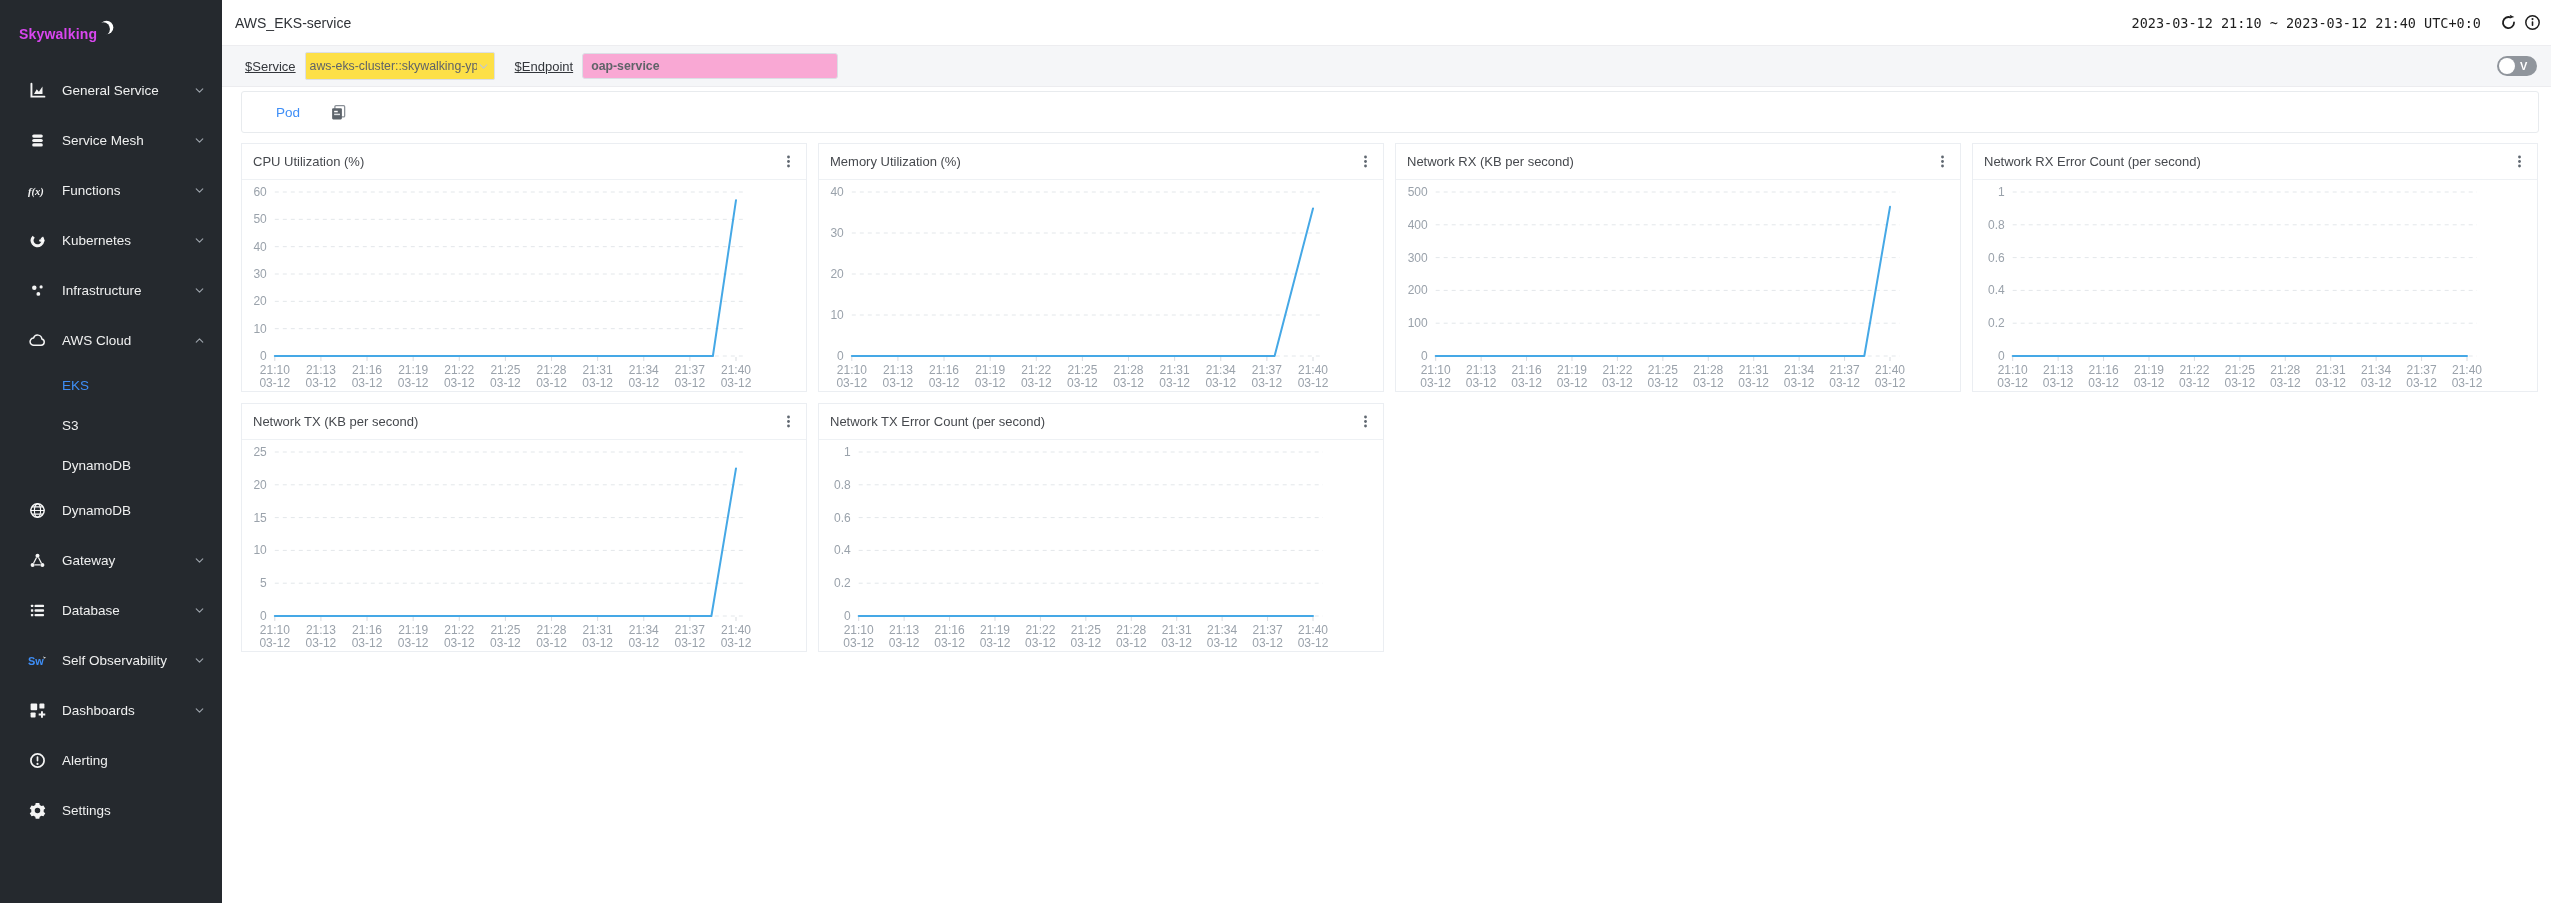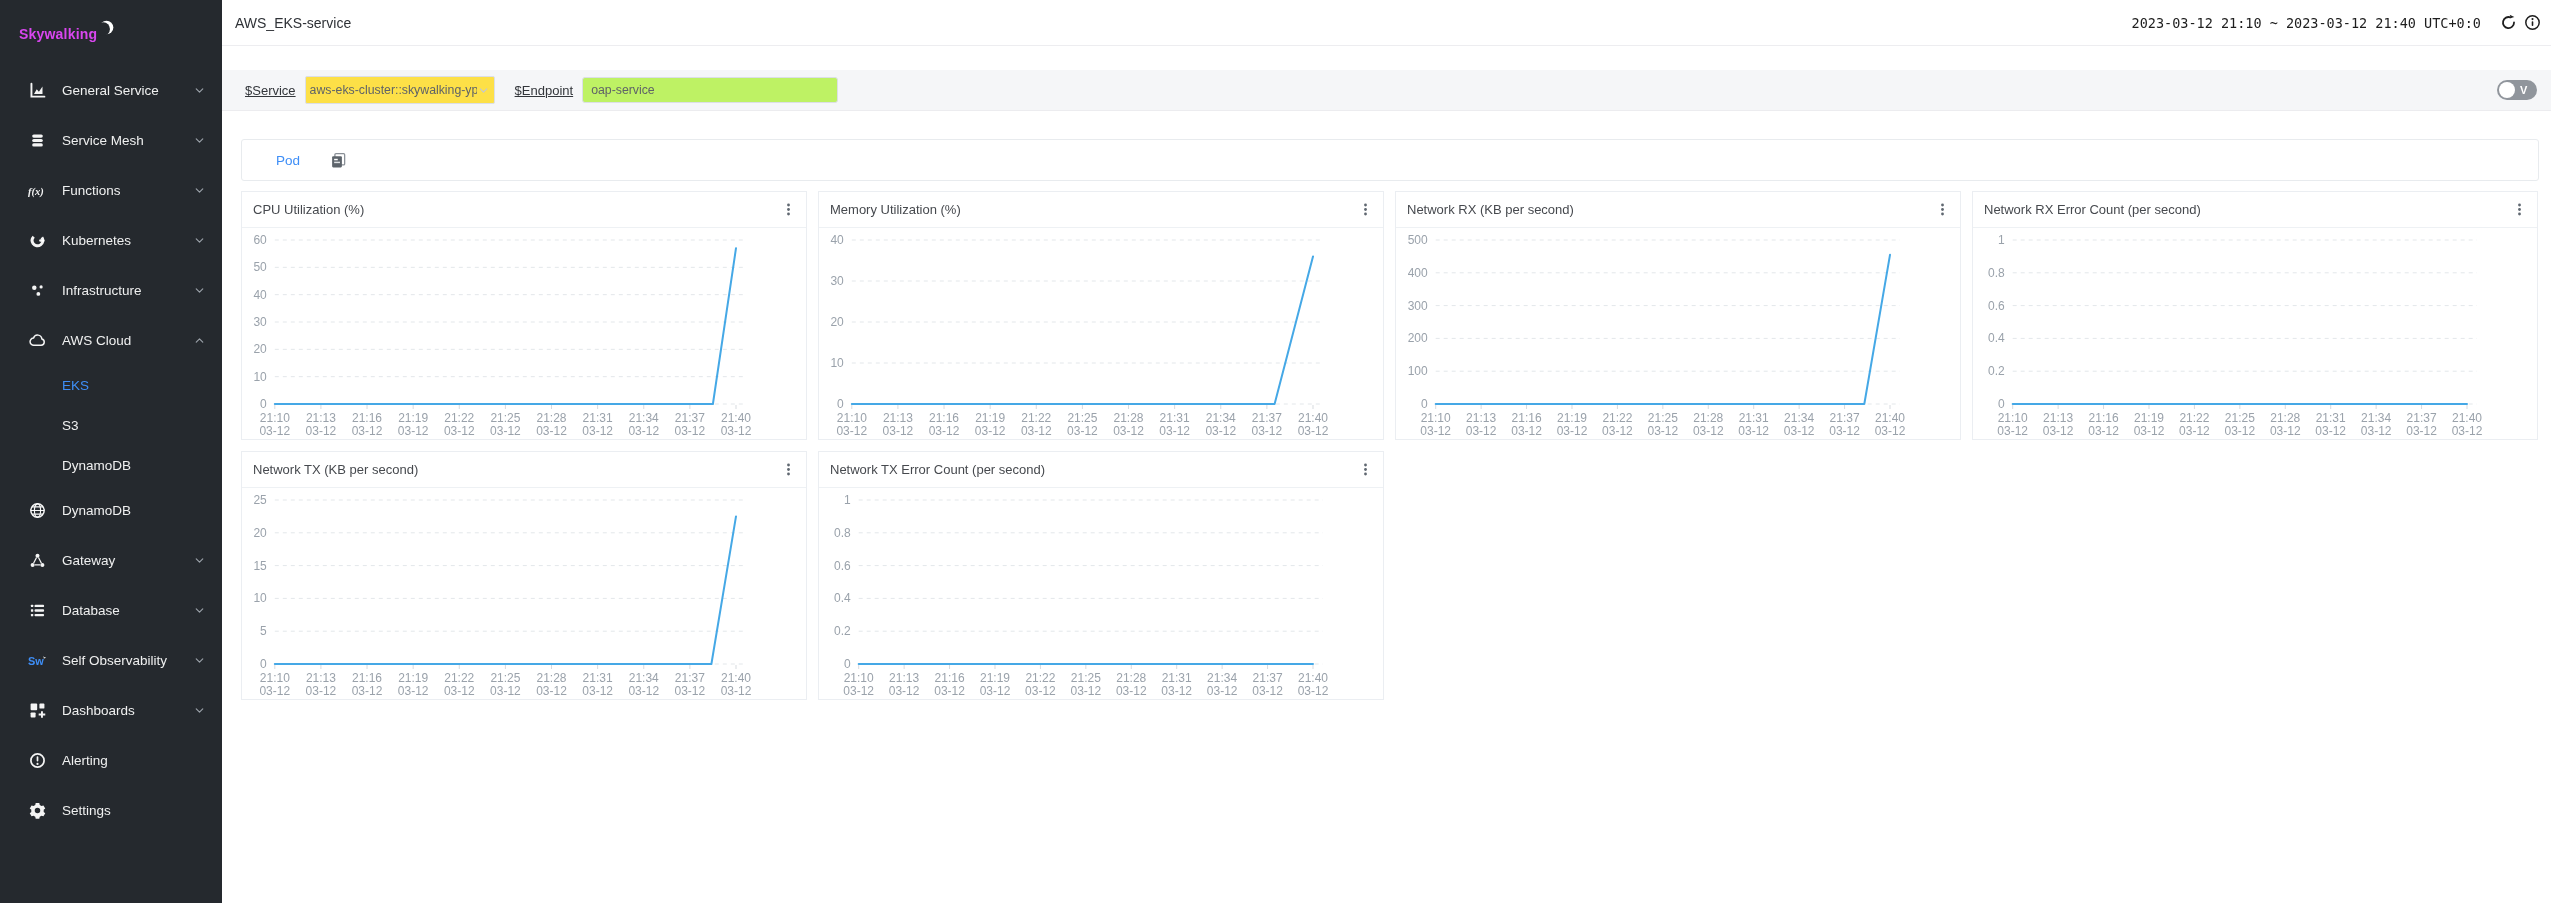--- a/index.html
+++ b/index.html
@@ -16,36 +16,36 @@
   .mi-icon{width:19px;height:17px;margin-right:15px;display:inline-flex;align-items:center;color:rgba(255,255,255,.95);justify-content:center;}
   .mi-icon svg{width:17px;height:17px;}
   .mi-icon.wide svg{width:20px;}
   .mi-label{flex:1;white-space:nowrap;}
   .chev{color:#9aa0a8;display:inline-flex;}
   .chev svg{width:13px;height:13px;}
   .sub-item{height:40px;display:flex;align-items:center;padding-left:62px;font-size:13.5px;cursor:pointer;}
   .sub-item.active{color:#3e8ef7;}
 
   
-  .main{flex:1;display:flex;flex-direction:column;background:#fff;min-width:0;gap:24px;}
+  .main{flex:1;display:flex;flex-direction:column;background:#fff;min-width:0;}
   .top-header{height:45px;display:flex;align-items:center;padding:0 10px 0 13px;border-bottom:1px solid #ededf0;background:#fff;}
   .page-title{font-size:14px;color:#2f3237;}
   .hspacer{flex:1;}
   .time-range{font-family:"DejaVu Sans Mono","Liberation Mono",monospace;font-size:13.5px;color:#1e1e1e;margin-right:12px;cursor:pointer;}
   .hicon{display:inline-flex;margin-left:7px;cursor:pointer;}
   .hicon svg{width:17px;height:17px;}
 
   .toolbar{height:40px;background:#f5f6f8;display:flex;align-items:center;padding:0 14px 0 23px;border-bottom:1px solid #ececef;}
   .tb-label{font-size:13px;color:#33363b;margin-right:9px;text-decoration:underline;}
   .tb-label.second{margin-left:20px;}
   .select-box{width:180px;height:26px;background:#fde047;border:1px solid #dcdfe6;border-radius:2px;display:flex;align-items:center;padding:0 4px 0 4px;cursor:pointer;}
   .select-text{flex:1;font-size:12.3px;color:#5f6368;white-space:nowrap;overflow:hidden;}
   .select-chev{color:#c3c8cf;display:inline-flex;}
   .select-chev svg{width:13px;height:13px;}
-  .text-input{width:238px;height:24px;background:#bef264;border:1px solid #dcdfe6;border-radius:3px;font-size:12.3px;color:#5f6368;padding:0 8px;outline:none;font-family:"Liberation Sans",sans-serif;}
+  .text-input{width:238px;height:24px;background:#f9a8d4;border:1px solid #dcdfe6;border-radius:3px;font-size:12.3px;color:#5f6368;padding:0 8px;outline:none;font-family:"Liberation Sans",sans-serif;font-weight:bold;}
   .toggle{margin-left:auto;width:40px;height:20px;border-radius:10px;background:#90959c;display:flex;align-items:center;cursor:pointer;}
   .knob{width:16px;height:16px;border-radius:50%;background:#fff;margin-left:2px;}
   .toggle-label{color:#fff;font-size:11px;font-weight:bold;margin-left:5px;}
 
   .content{flex:1;padding:4px 12px 0 19px;background:#fff;}
   .tab-strip{border:1px solid #e8ebee;border-radius:3px;height:40px;display:flex;align-items:center;padding:0 16px;background:#fff;}
   .tab-pod{color:#3e8ef7;font-size:13.5px;margin:0 30px 0 18px;cursor:pointer;}
   .copy-btn{display:inline-flex;cursor:pointer;}
   .copy-btn svg{width:17px;height:17px;}
 

